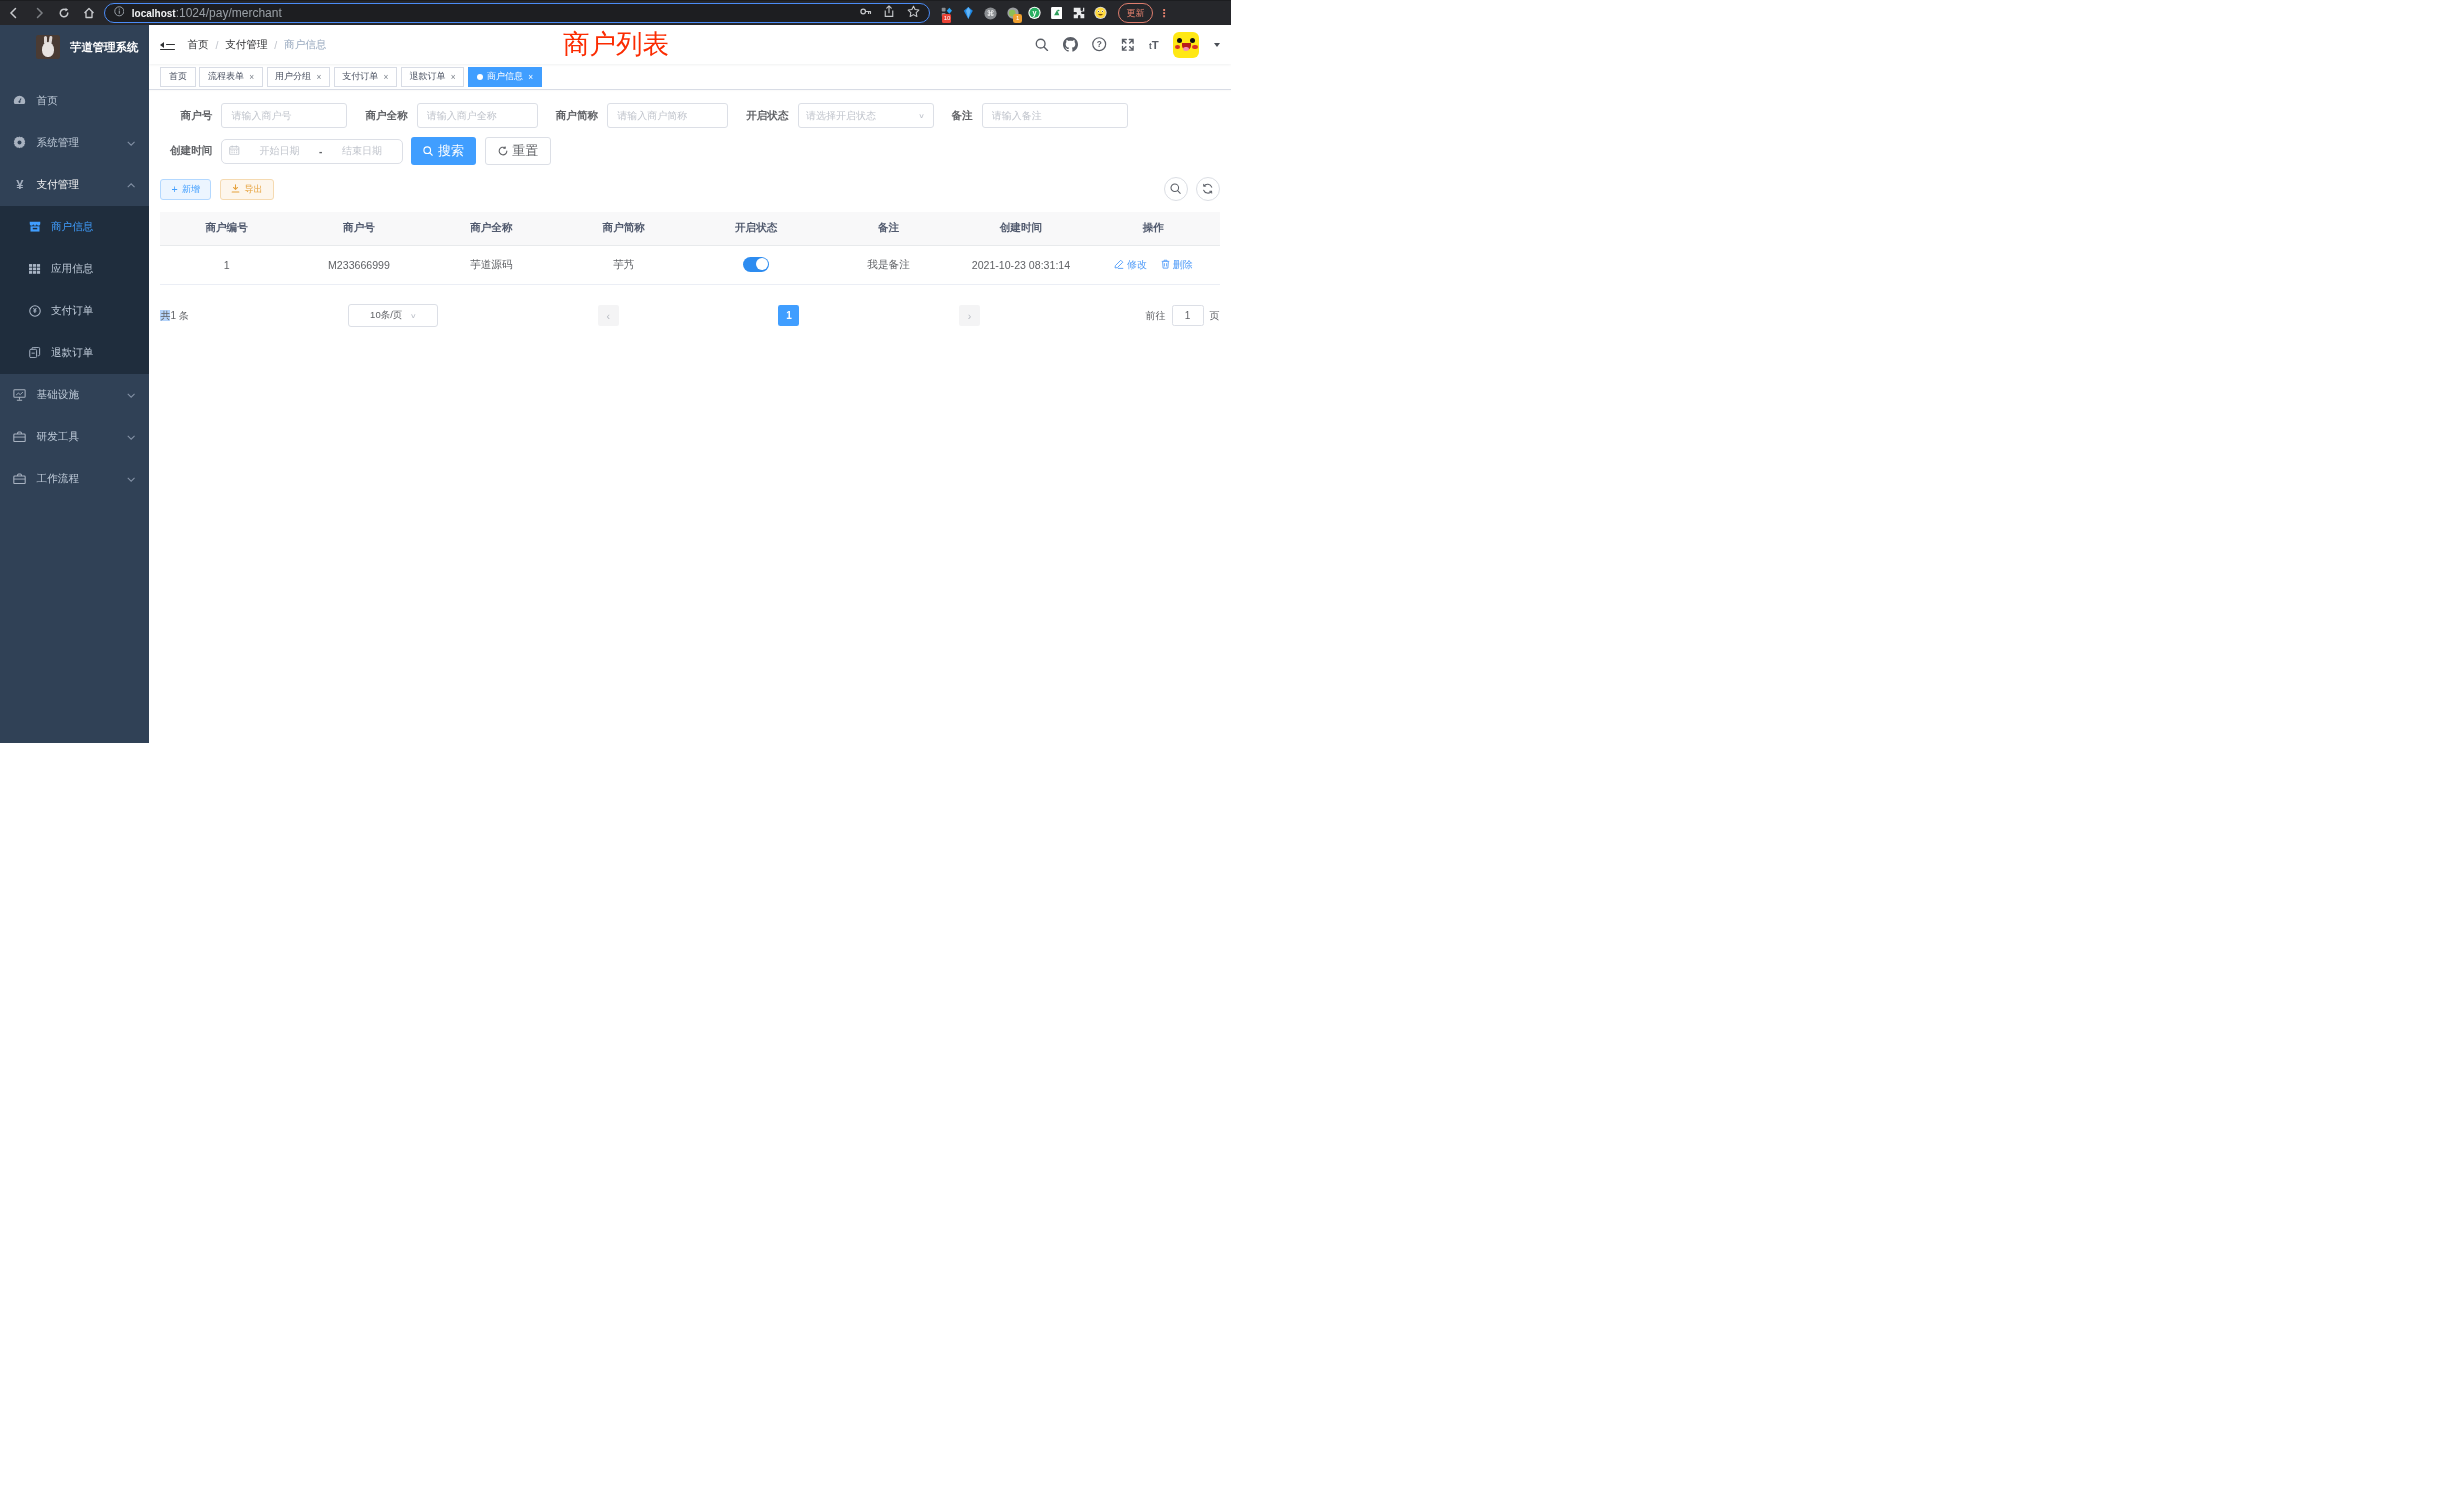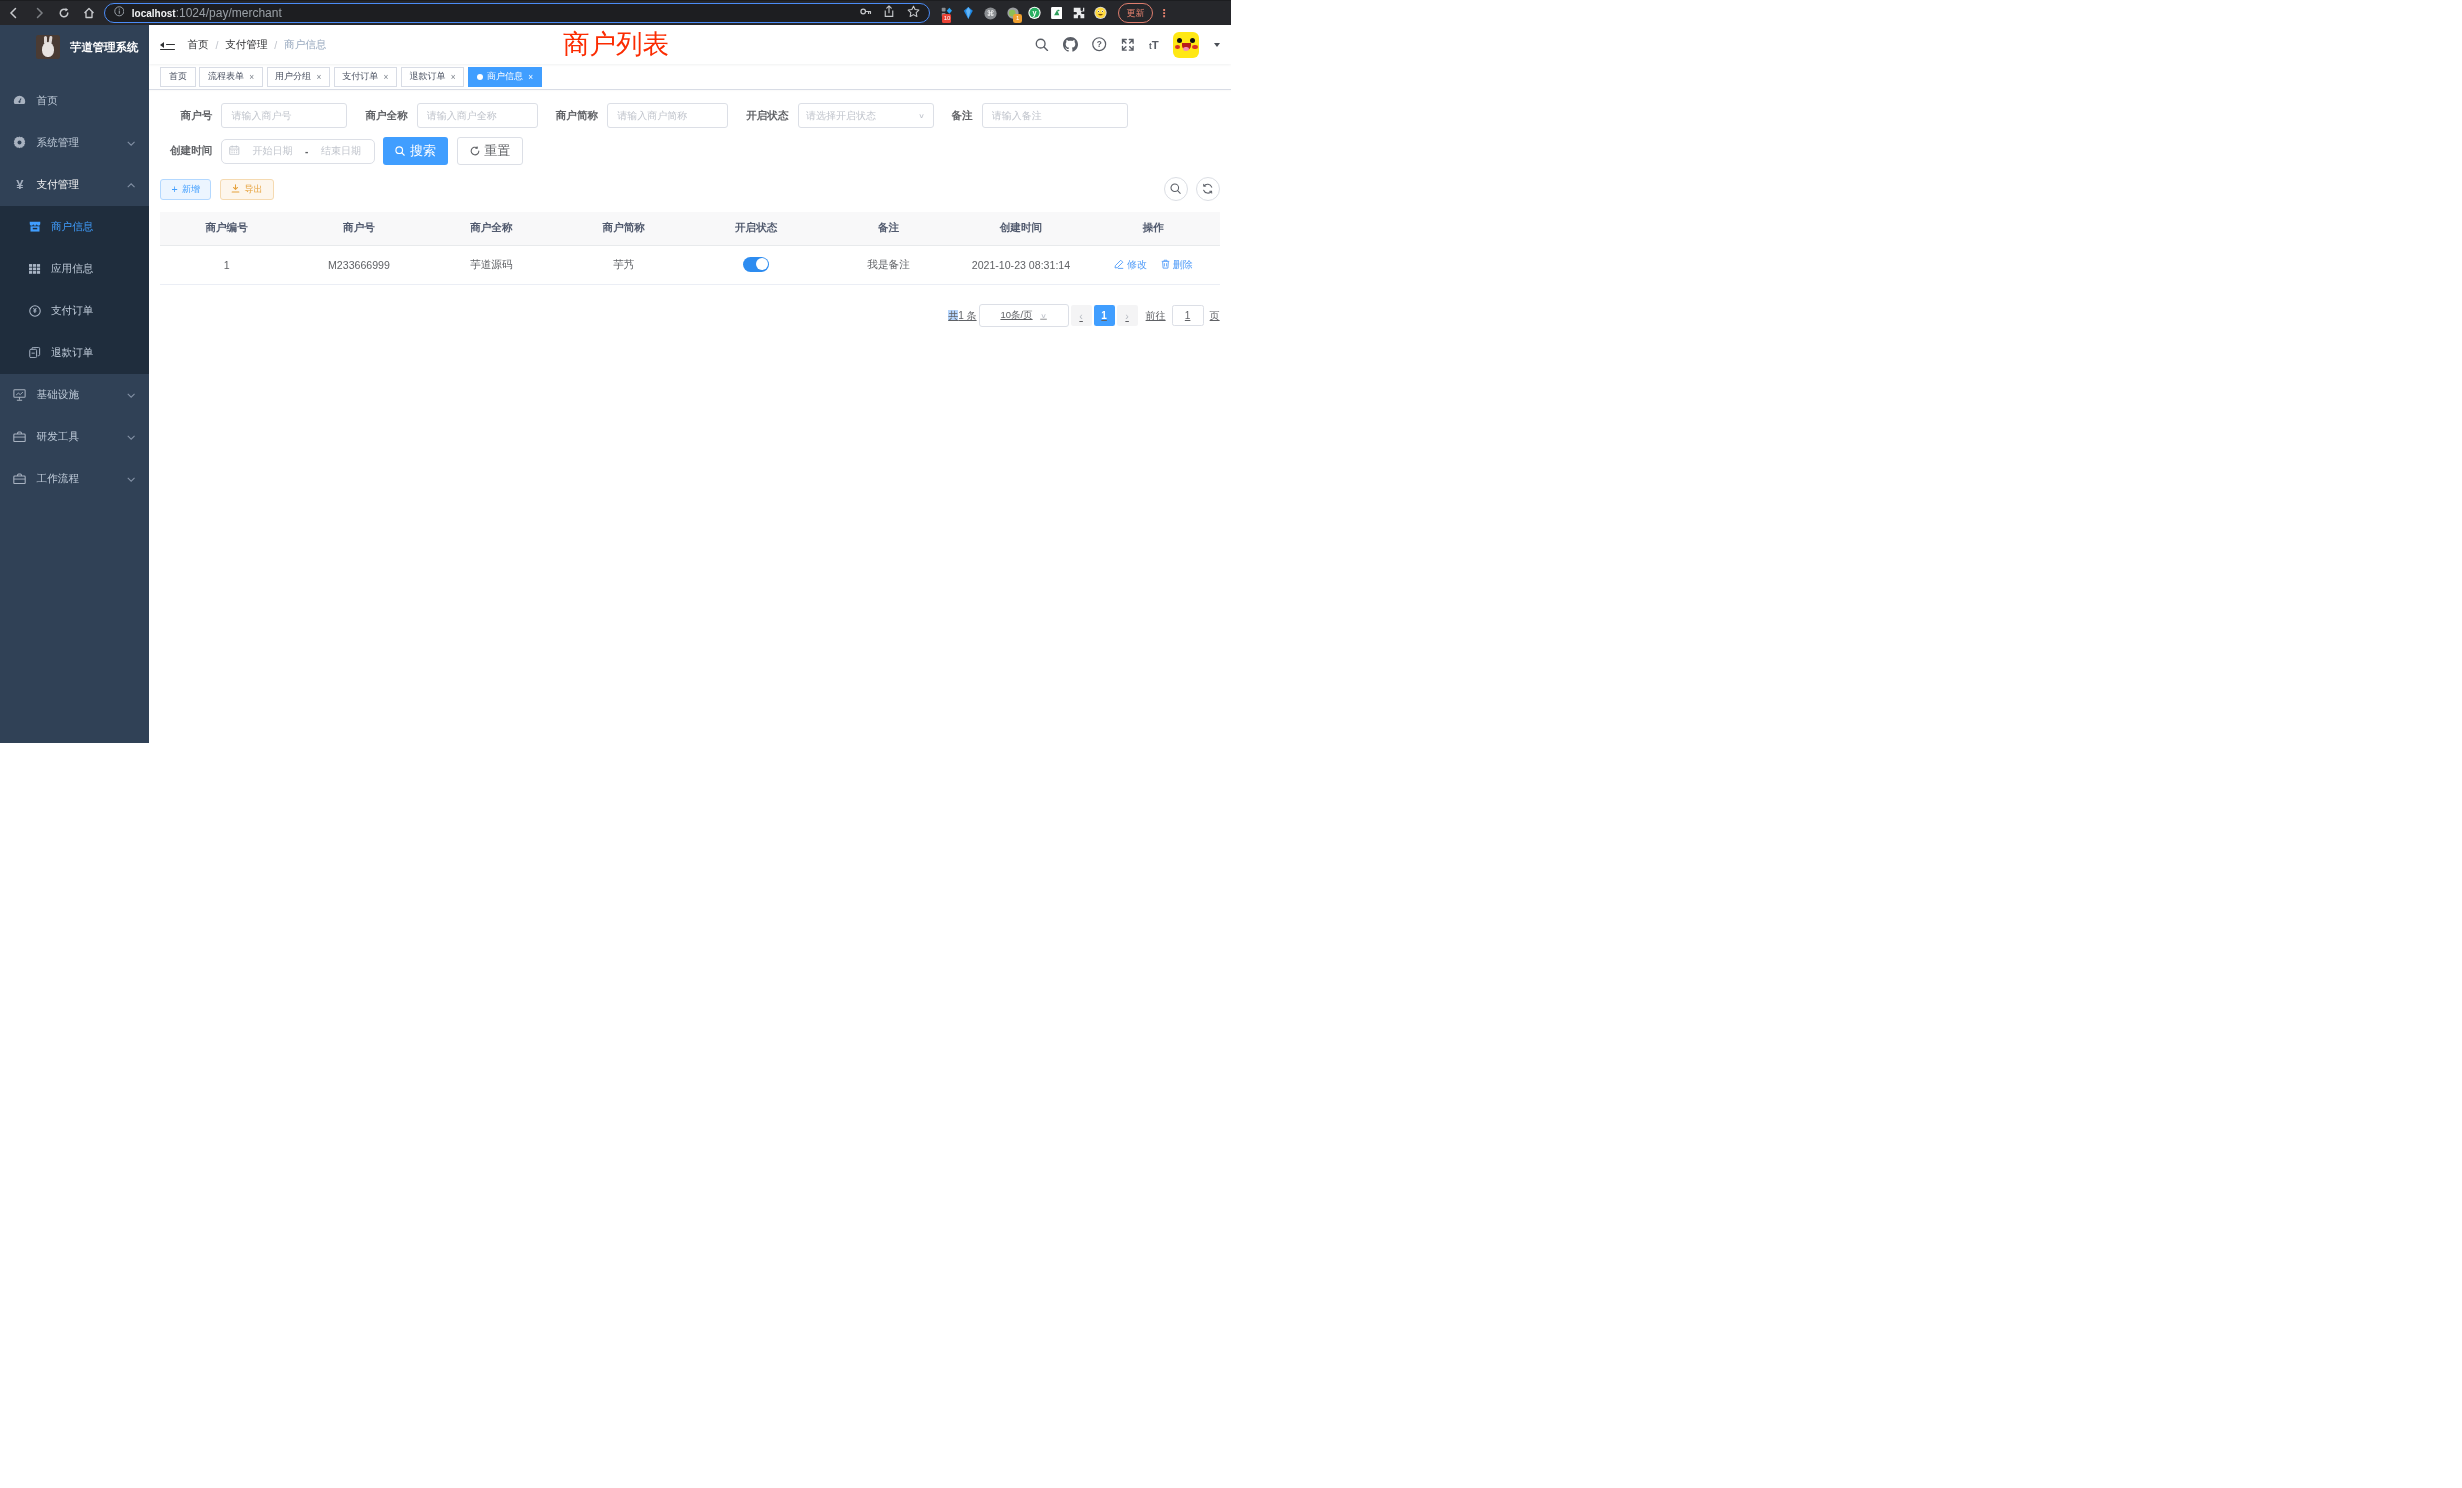--- a/index.html
+++ b/index.html
@@ -94,21 +94,21 @@
   .filter-row { display:flex; align-items:center; margin-bottom:9px; }
   .f-item { display:flex; align-items:center; margin-right:18px; }
   .f-item label { font-size:10.6px; font-weight:700; color:#606266; margin-right:9px; white-space:nowrap; }
   .f-item label.w68 { width:52px; text-align:right; }
   .inp { height:25px; border:0.8px solid #dcdfe6; border-radius:3px; padding:0 9px; font-size:10px;
     color:#606266; outline:none; background:#fff; font-family:inherit; }
   .inp::placeholder { color:#c0c4cc; }
   .sel { width:136px; height:25px; border:0.8px solid #dcdfe6; border-radius:3px; display:flex;
     align-items:center; padding:0 7.6px; color:#c0c4cc; font-size:10px; cursor:pointer; }
   .sel .caret { margin-left:auto; color:#c0c4cc; font-size:9px; transform:scaleY(.7); }
-  .date-range { width:154px; height:25px; border:0.8px solid #dcdfe6; border-radius:5px; display:flex;
+  .date-range { width:182px; height:25px; border:0.8px solid #dcdfe6; border-radius:5px; display:flex;
     align-items:center; padding:0 6.8px; font-size:10px; color:#c0c4cc; gap:6px; }
   .date-range .ph { flex:1; text-align:center; }
   .date-range .dash { color:#606266; font-weight:700; }
   .btn { height:28px; border-radius:3px; font-size:13px; display:inline-flex; align-items:center;
     gap:4.5px; padding:0 11.4px; cursor:pointer; border:0.8px solid transparent; font-family:inherit; }
   .btn-primary { background:#409eff; color:#fff; }
   .btn-plain { background:#fff; border-color:#dcdfe6; color:#606266; }
   .btn-mini { height:21px; font-size:9px; padding:0 10px; border-radius:3px; }
   .btn-add { background:#ecf5ff; border-color:#b3d8ff; color:#409eff; }
   .btn-export { background:#fdf6ec; border-color:#f5dab1; color:#e6a23c; }
@@ -121,22 +121,22 @@
 
   table { width:100%; border-collapse:collapse; table-layout:fixed; margin-top:10.6px; }
   thead th { height:34px; background:#f8f8f9; color:#515a6e; font-size:10.6px; font-weight:700;
     border-bottom:0.8px solid #e8eaec; text-align:center; }
   tbody td { height:39px; color:#606266; font-size:10.6px; border-bottom:0.8px solid #ebeef5; text-align:center; }
   .toggle { display:inline-block; width:26px; height:15px; border-radius:7.6px; background:#2d8cf0; position:relative; cursor:pointer; }
   .toggle .knob { position:absolute; right:1.5px; top:1.5px; width:12px; height:12px; border-radius:50%; background:#fff; }
   .act-link { color:#539df8; font-size:10px; display:inline-flex; align-items:center; gap:3px; cursor:pointer; }
   .act-link + .act-link { margin-left:10.6px; }
 
-  .pagination { display:flex; align-items:center; justify-content:flex-end; margin-top:19px;
-    font-size:10px; color:#606266; gap:2px;text-decoration:underline; }
+  .pagination { display:flex; align-items:center; justify-content:space-between; margin-top:19px;
+    font-size:10px; color:#606266; gap:10px; }
   .pg-total .hl { background:#b5d4fb; }
   .pg-size { width:90px; height:23px; border:0.8px solid #dcdfe6; border-radius:3px; display:flex;
     align-items:center; justify-content:center; gap:7.6px; color:#606266; font-size:9.5px; cursor:pointer; }
   .pg-size .caret { color:#c0c4cc; transform:scaleY(.7); font-size:9px; }
   .pg-btn { width:21px; height:21px; border-radius:2.3px; background:#f4f4f5; color:#b7bbc2;
     display:flex; align-items:center; justify-content:center; font-size:10.6px; cursor:pointer; }
   .pg-page { width:21px; height:21px; border-radius:2.3px; background:#409eff; color:#fff;
     display:flex; align-items:center; justify-content:center; font-size:10px; font-weight:700; cursor:pointer; }
   .pg-goto { display:flex; align-items:center; gap:6px; margin-left:6px; }
   .pg-input { width:32px; height:21px; border:0.8px solid #dcdfe6; border-radius:2.3px; text-align:center;

